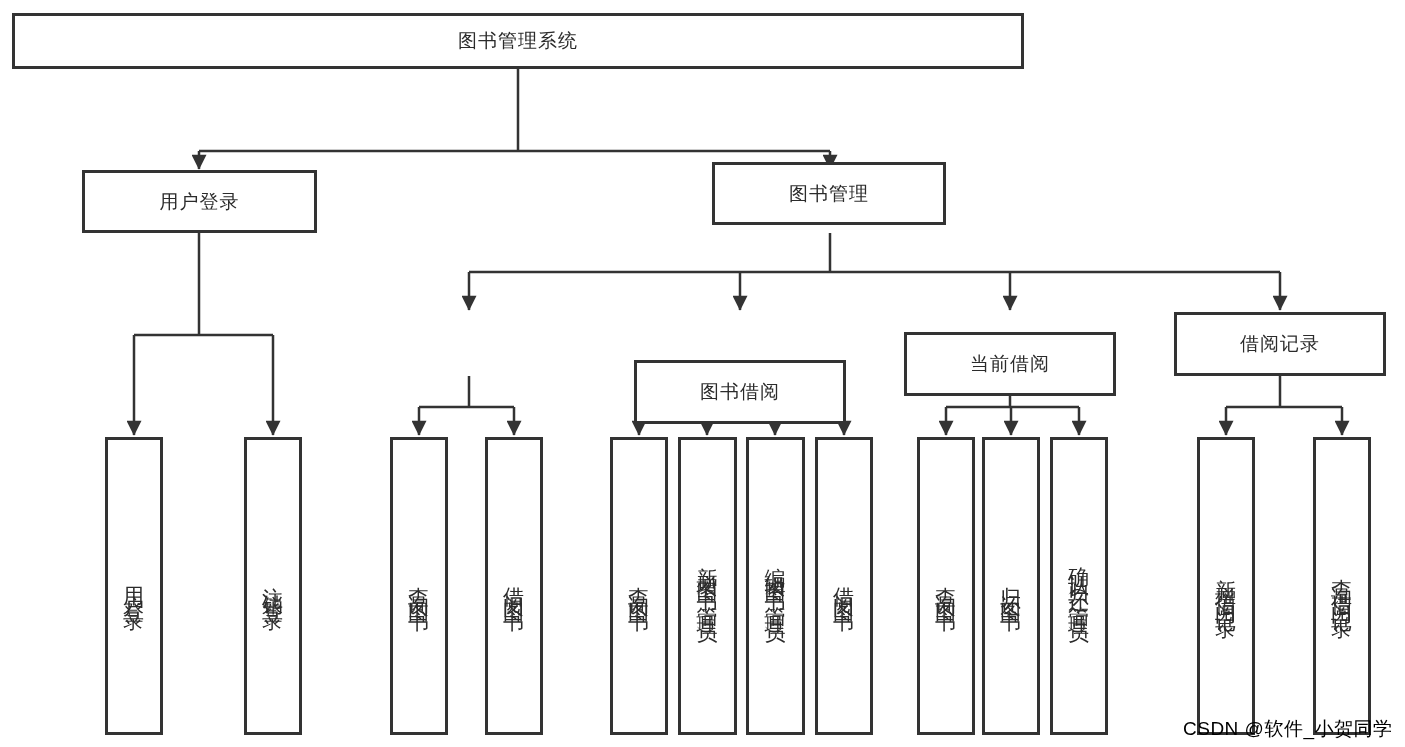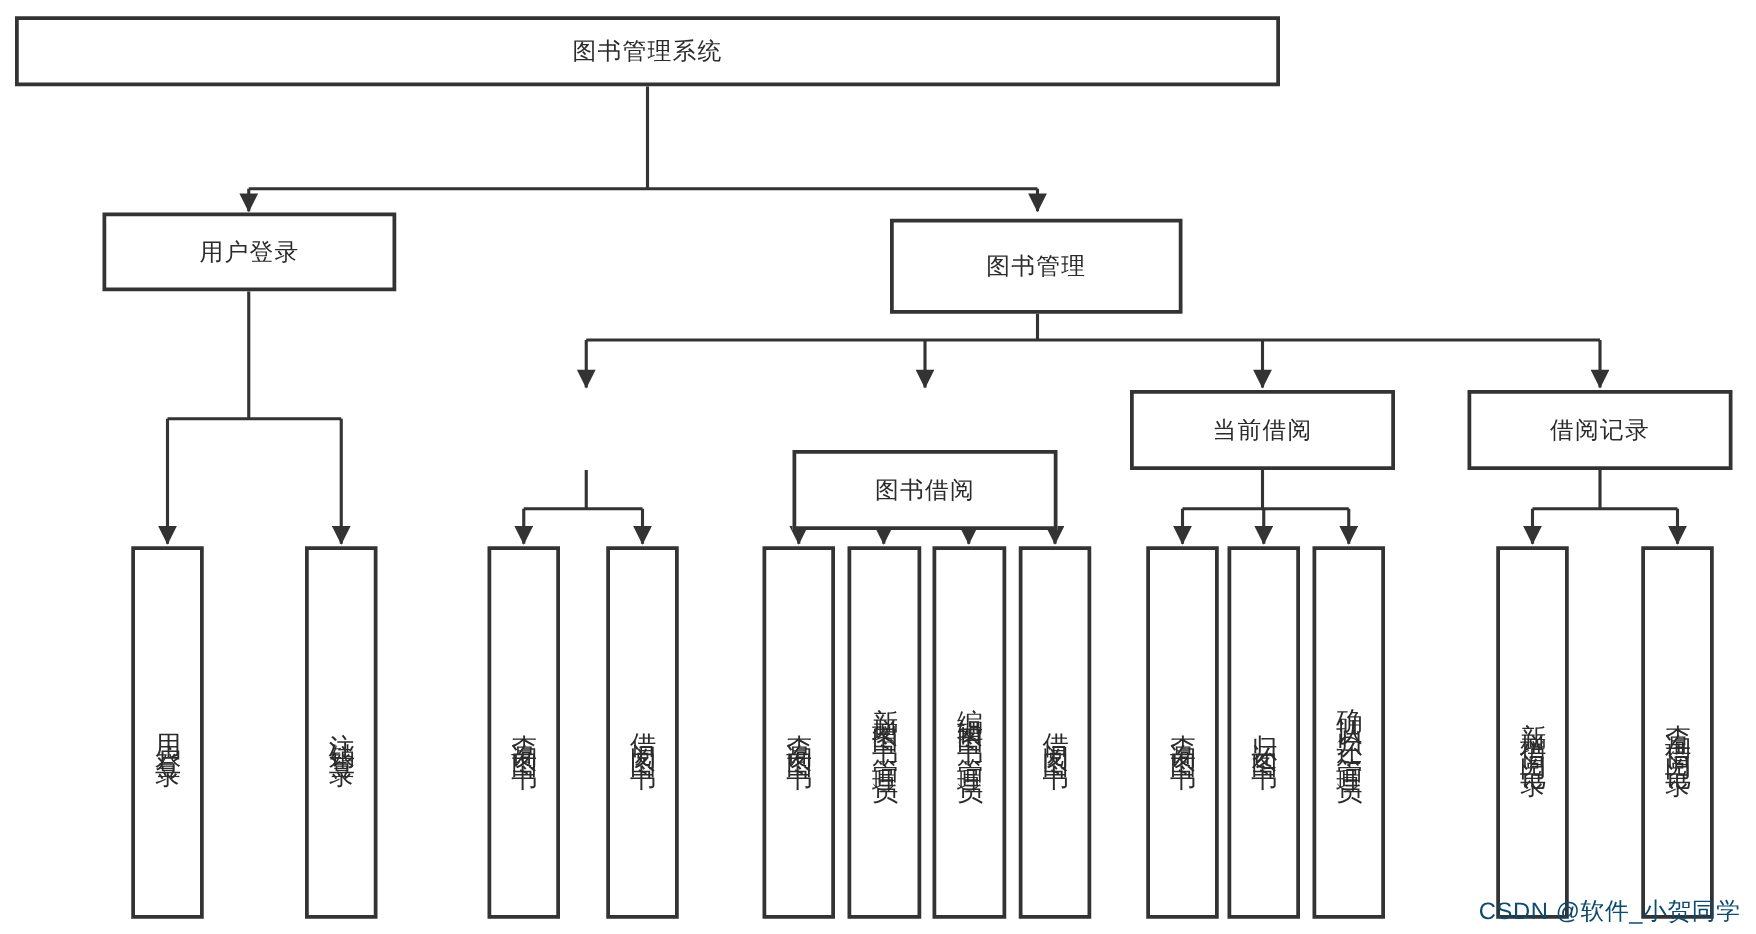--- a/index.html
+++ b/index.html
@@ -44,21 +44,21 @@
     font-size: 21px;
     letter-spacing: 8px;
     line-height: 1;
     white-space: nowrap;
   }
   .watermark {
     position: absolute;
     left: 1183px;
     top: 716px;
     font-size: 19px;
-    color: #0c4a6e;
+    color: #000000;
     letter-spacing: 0.5px;
     white-space: nowrap;
     z-index: 5;
   }
 </style>
 </head>
 <body>
 
 <div class="canvas">
 
@@ -105,28 +105,28 @@
     </g>
   </svg>
 
   <div class="box" style="left:12px; top:13px; width:1012px; height:56px;">
     <span class="hlabel">图书管理系统</span>
   </div>
 
   <div class="box" style="left:82px; top:170px; width:235px; height:63px;">
     <span class="hlabel">用户登录</span>
   </div>
-  <div class="box" style="left:712px; top:175px; width:234px; height:76px;">
+  <div class="box" style="left:712px; top:162px; width:234px; height:63px;">
     <span class="hlabel">图书管理</span>
   </div>
 
   <div class="box" style="left:634px; top:312px; width:212px; height:64px;margin-top:48px;">
     <span class="hlabel">图书借阅</span>
   </div>
-  <div class="box" style="left:904px; top:312px; width:212px; height:64px;font-family:Liberation Serif, serif;">
+  <div class="box" style="left:904px; top:332px; width:212px; height:64px;font-family:Liberation Serif, serif;">
     <span class="hlabel">当前借阅</span>
   </div>
   <div class="box" style="left:1174px; top:312px; width:212px; height:64px;">
     <span class="hlabel">借阅记录</span>
   </div>
 
   <div class="box leaf" style="left:105px; top:437px; width:58px; height:298px;">
     <span class="vtext">用户登录</span>
   </div>
   <div class="box leaf" style="left:244px; top:437px; width:58px; height:298px;">

